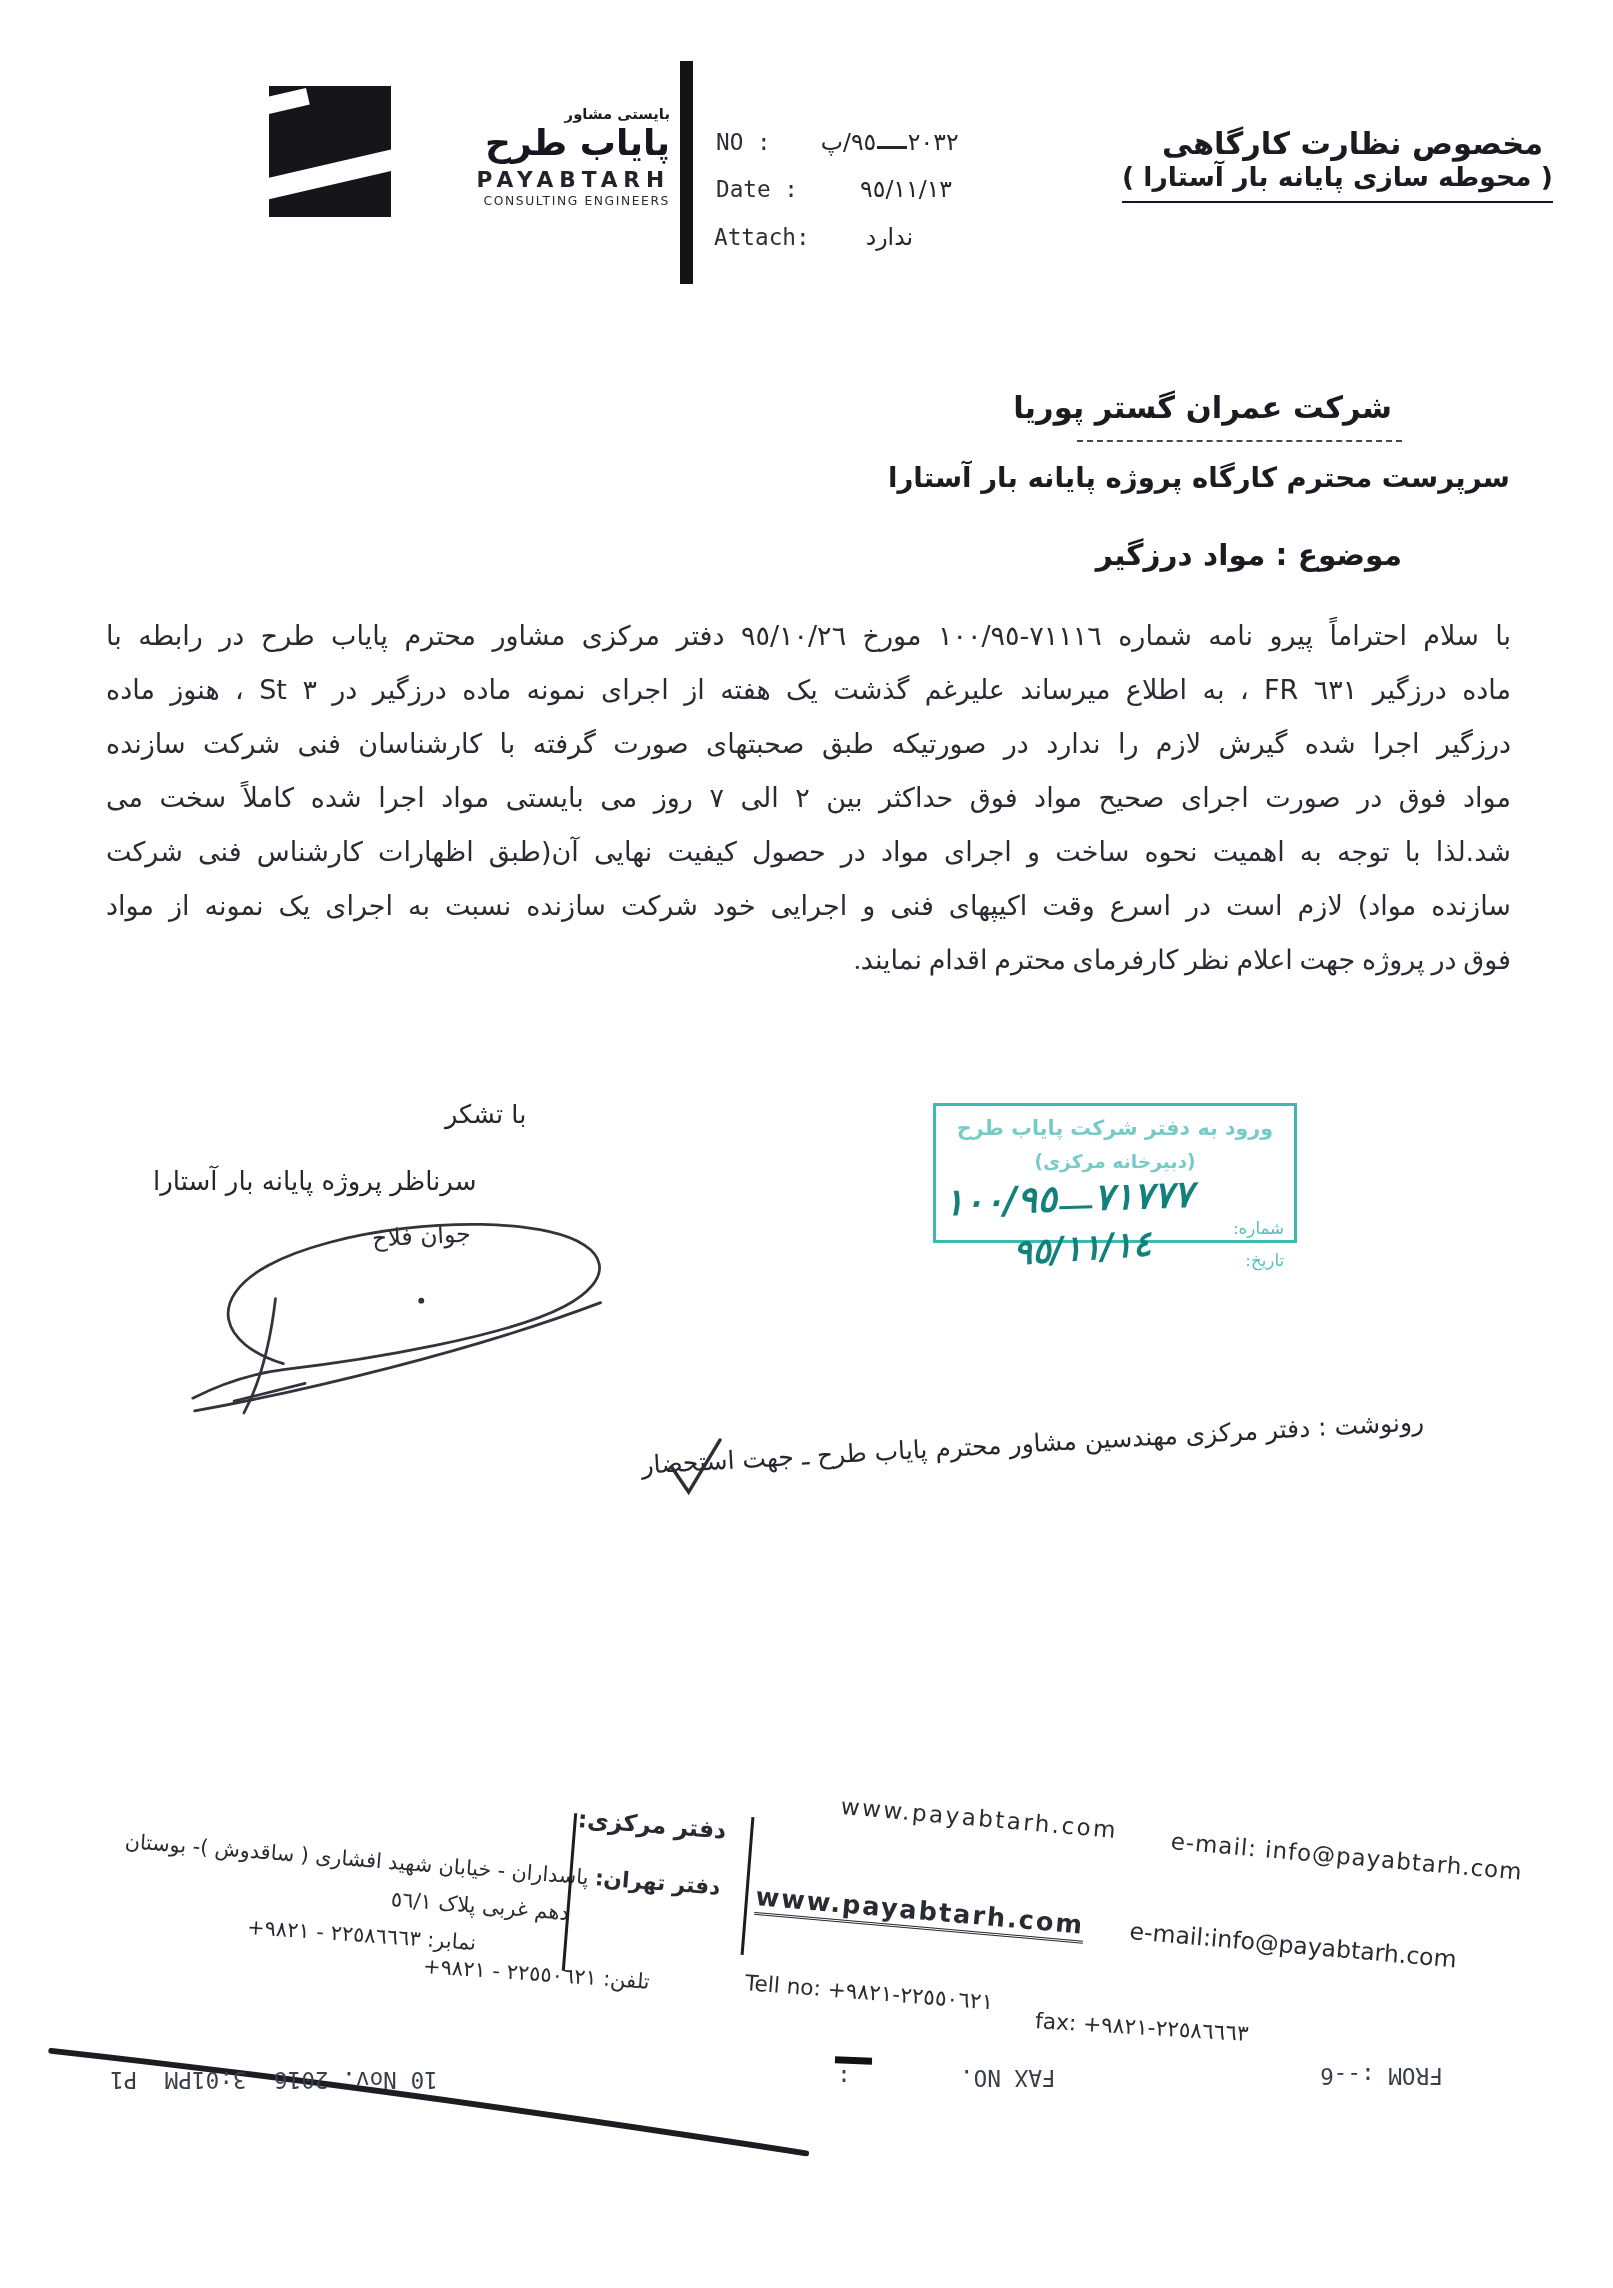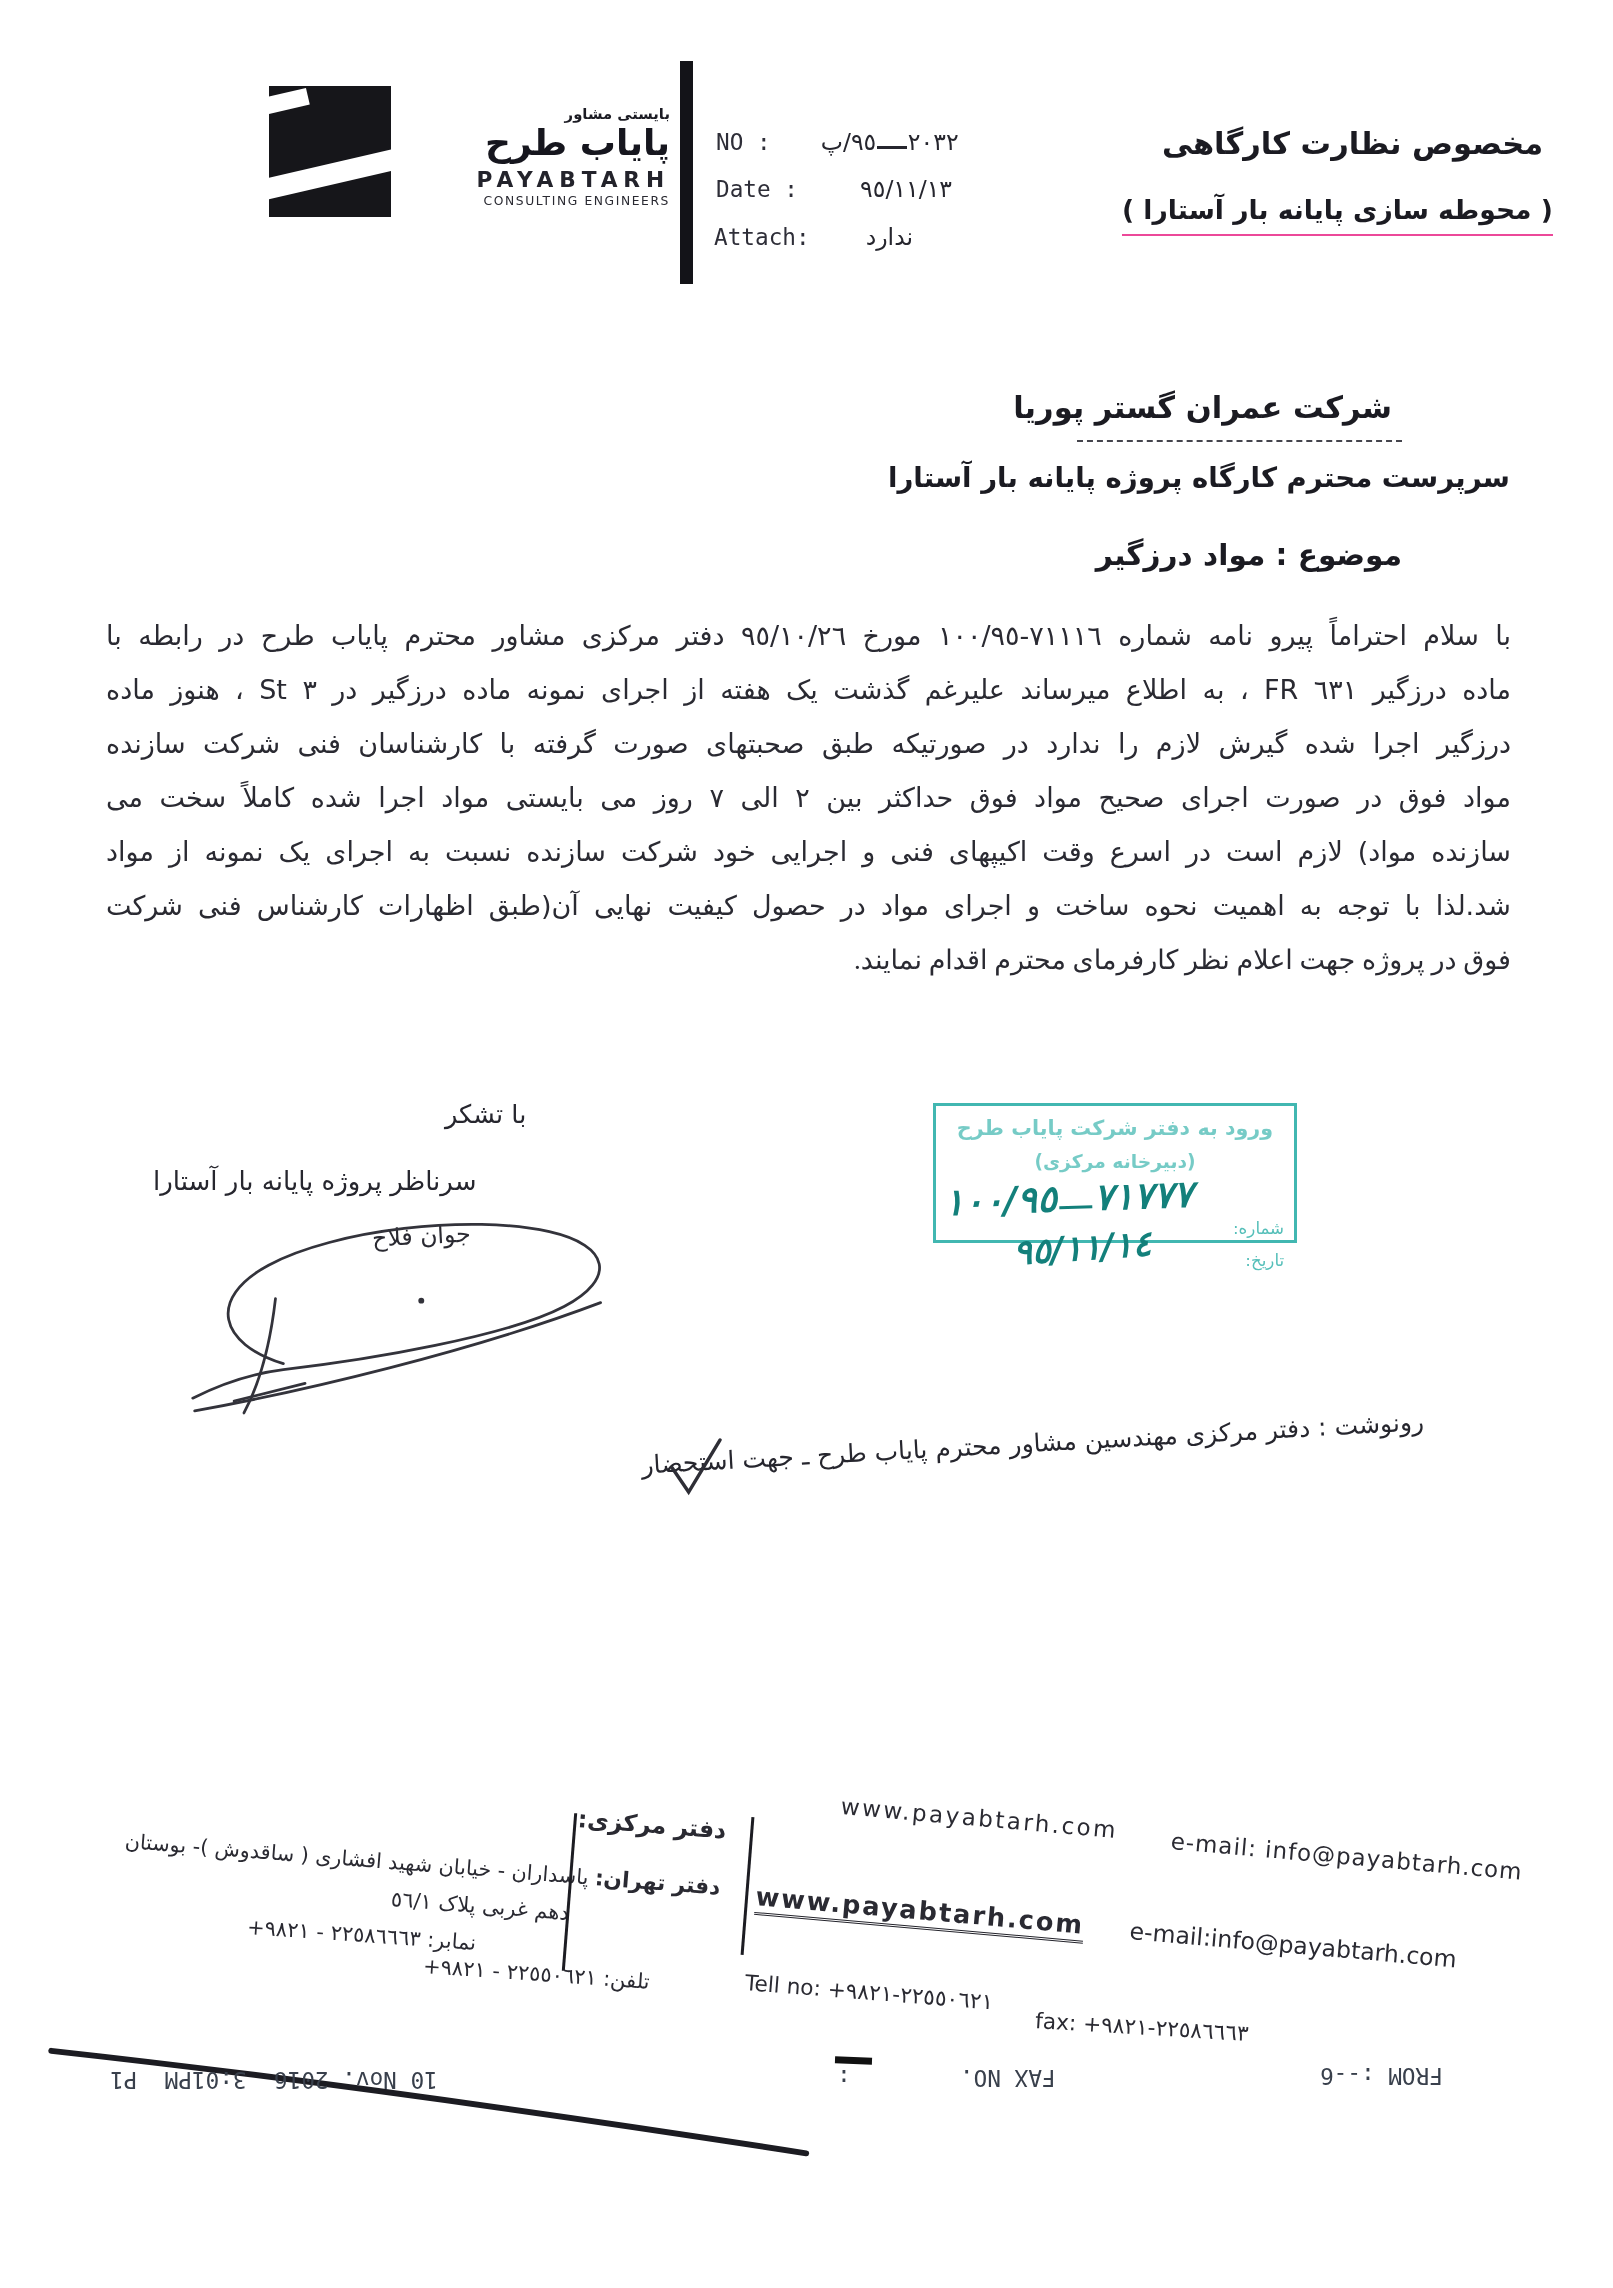--- a/index.html
+++ b/index.html
@@ -18,22 +18,22 @@
   .logo-fa-tagline{font-size:14.8px;font-weight:bold;color:#1c1c24;}
   .logo-fa-name{font-size:36px;font-weight:bold;color:#16161e;margin-top:2px;}
   .logo-en-name{font-size:21.7px;font-weight:bold;letter-spacing:5.9px;color:#23232b;margin-top:7.9px;white-space:nowrap;}
   .logo-en-tagline{font-size:12.3px;letter-spacing:1.6px;color:#2a2a32;margin-top:3px;white-space:nowrap;}
   .vbar{left:680px;top:61px;width:12.8px;height:223px;background:#131318;}
   .field-row{white-space:nowrap;}
   .field-label{font-family:"DejaVu Sans Mono",monospace;font-size:22.7px;color:#2e2e38;}
   .field-value{font-size:23.6px;color:#26262e;}
   .purpose{right:61px;top:126px;text-align:right;}
   .purpose-1{font-size:30.5px;font-weight:bold;color:#1b1b22;margin-right:9.9px;}
-  .purpose-2{font-size:26.6px;font-weight:bold;color:#1b1b22;margin-top:33px;padding-bottom:8.9px;
-             border-bottom:2px solid #ec4899;}
+  .purpose-2{font-size:26.6px;font-weight:bold;color:#1b1b22;margin-top:0;padding-bottom:8.9px;
+             border-bottom:2px solid #0f172a;}
 
   
   .rec-company{right:222px;top:390px;font-size:30.5px;font-weight:bold;color:#1b1b22;}
   .rec-underline{left:1077px;top:440px;width:325px;border-top:2px dashed #45454d;}
   .rec-attention{right:104px;top:461px;font-size:27.6px;font-weight:bold;color:#1b1b22;}
   .rec-subject{right:212px;top:538px;font-size:29.6px;font-weight:bold;color:#1b1b22;}
 
   
   .body-block{left:106px;top:609px;width:1405px;}
   .body-line{direction:rtl;font-size:27px;line-height:54px;color:#2a2a32;
@@ -132,22 +132,22 @@
   <div class="abs rec-company rtl">شرکت عمران گستر پوریا</div>
   <div class="abs rec-underline"></div>
   <div class="abs rec-attention rtl">سرپرست محترم کارگاه پروژه پایانه بار آستارا</div>
   <div class="abs rec-subject rtl">موضوع : مواد درزگیر</div>
 
   <div class="abs body-block">
     <div class="body-line">با سلام احتراماً پیرو نامه شماره ٧١١١٦-١٠٠/٩٥ مورخ ٩٥/١٠/٢٦ دفتر مرکزی مشاور محترم پایاب طرح در رابطه با</div>
     <div class="body-line">ماده درزگیر ⁦FR ٦٣١⁩ ، به اطلاع میرساند علیرغم گذشت یک هفته از اجرای نمونه ماده درزگیر در ⁦St ٣⁩ ، هنوز ماده</div>
     <div class="body-line">درزگیر اجرا شده گیرش لازم را ندارد در صورتیکه طبق صحبتهای صورت گرفته با کارشناسان فنی شرکت سازنده</div>
     <div class="body-line">مواد فوق در صورت اجرای صحیح مواد فوق حداکثر بین ٢ الی ٧ روز می بایستی مواد اجرا شده کاملاً سخت می</div>
+    <div class="body-line">شد.لذا با توجه به اهمیت نحوه ساخت و اجرای مواد در حصول کیفیت نهایی آن(طبق اظهارات کارشناس فنی شرکت</div>
     <div class="body-line">سازنده مواد) لازم است در اسرع وقت اکیپهای فنی و اجرایی خود شرکت سازنده نسبت به اجرای یک نمونه از مواد</div>
-    <div class="body-line">شد.لذا با توجه به اهمیت نحوه ساخت و اجرای مواد در حصول کیفیت نهایی آن(طبق اظهارات کارشناس فنی شرکت</div>
     <div class="body-line last">فوق در پروژه جهت اعلام نظر کارفرمای محترم اقدام نمایند.</div>
   </div>
 
   <div class="abs sig-closing rtl">با تشکر</div>
   <div class="abs sig-title rtl">سرناظر پروژه پایانه بار آستارا</div>
   <div class="abs sig-name rtl">جوان فلاح</div>
   <svg class="abs sig-svg" width="463" height="212" viewBox="0 0 470 215">
     <g fill="none" stroke="#33333b" stroke-width="2.8" stroke-linecap="round">
       <path d="M 110 162 C 45 142 32 96 95 62 C 162 26 300 10 380 28 C 442 42 448 76 395 104 C 338 134 198 158 110 168 C 70 173 40 186 18 197"></path>
       <path d="M 102 96 C 97 140 87 180 70 212"></path>

